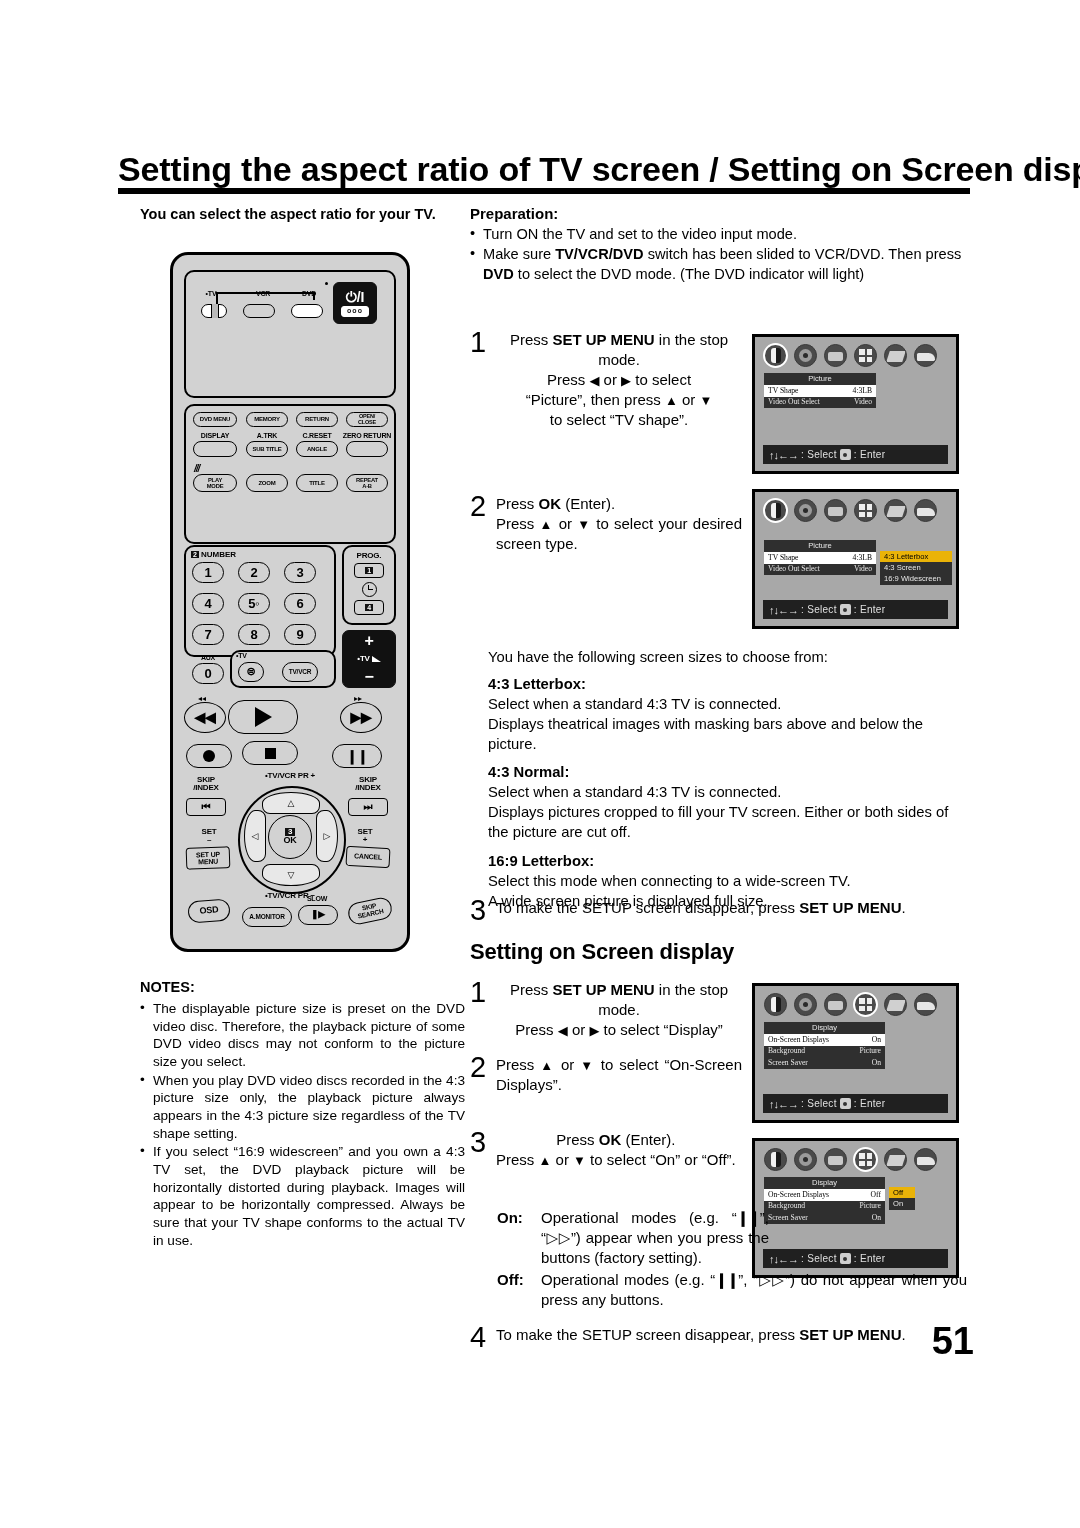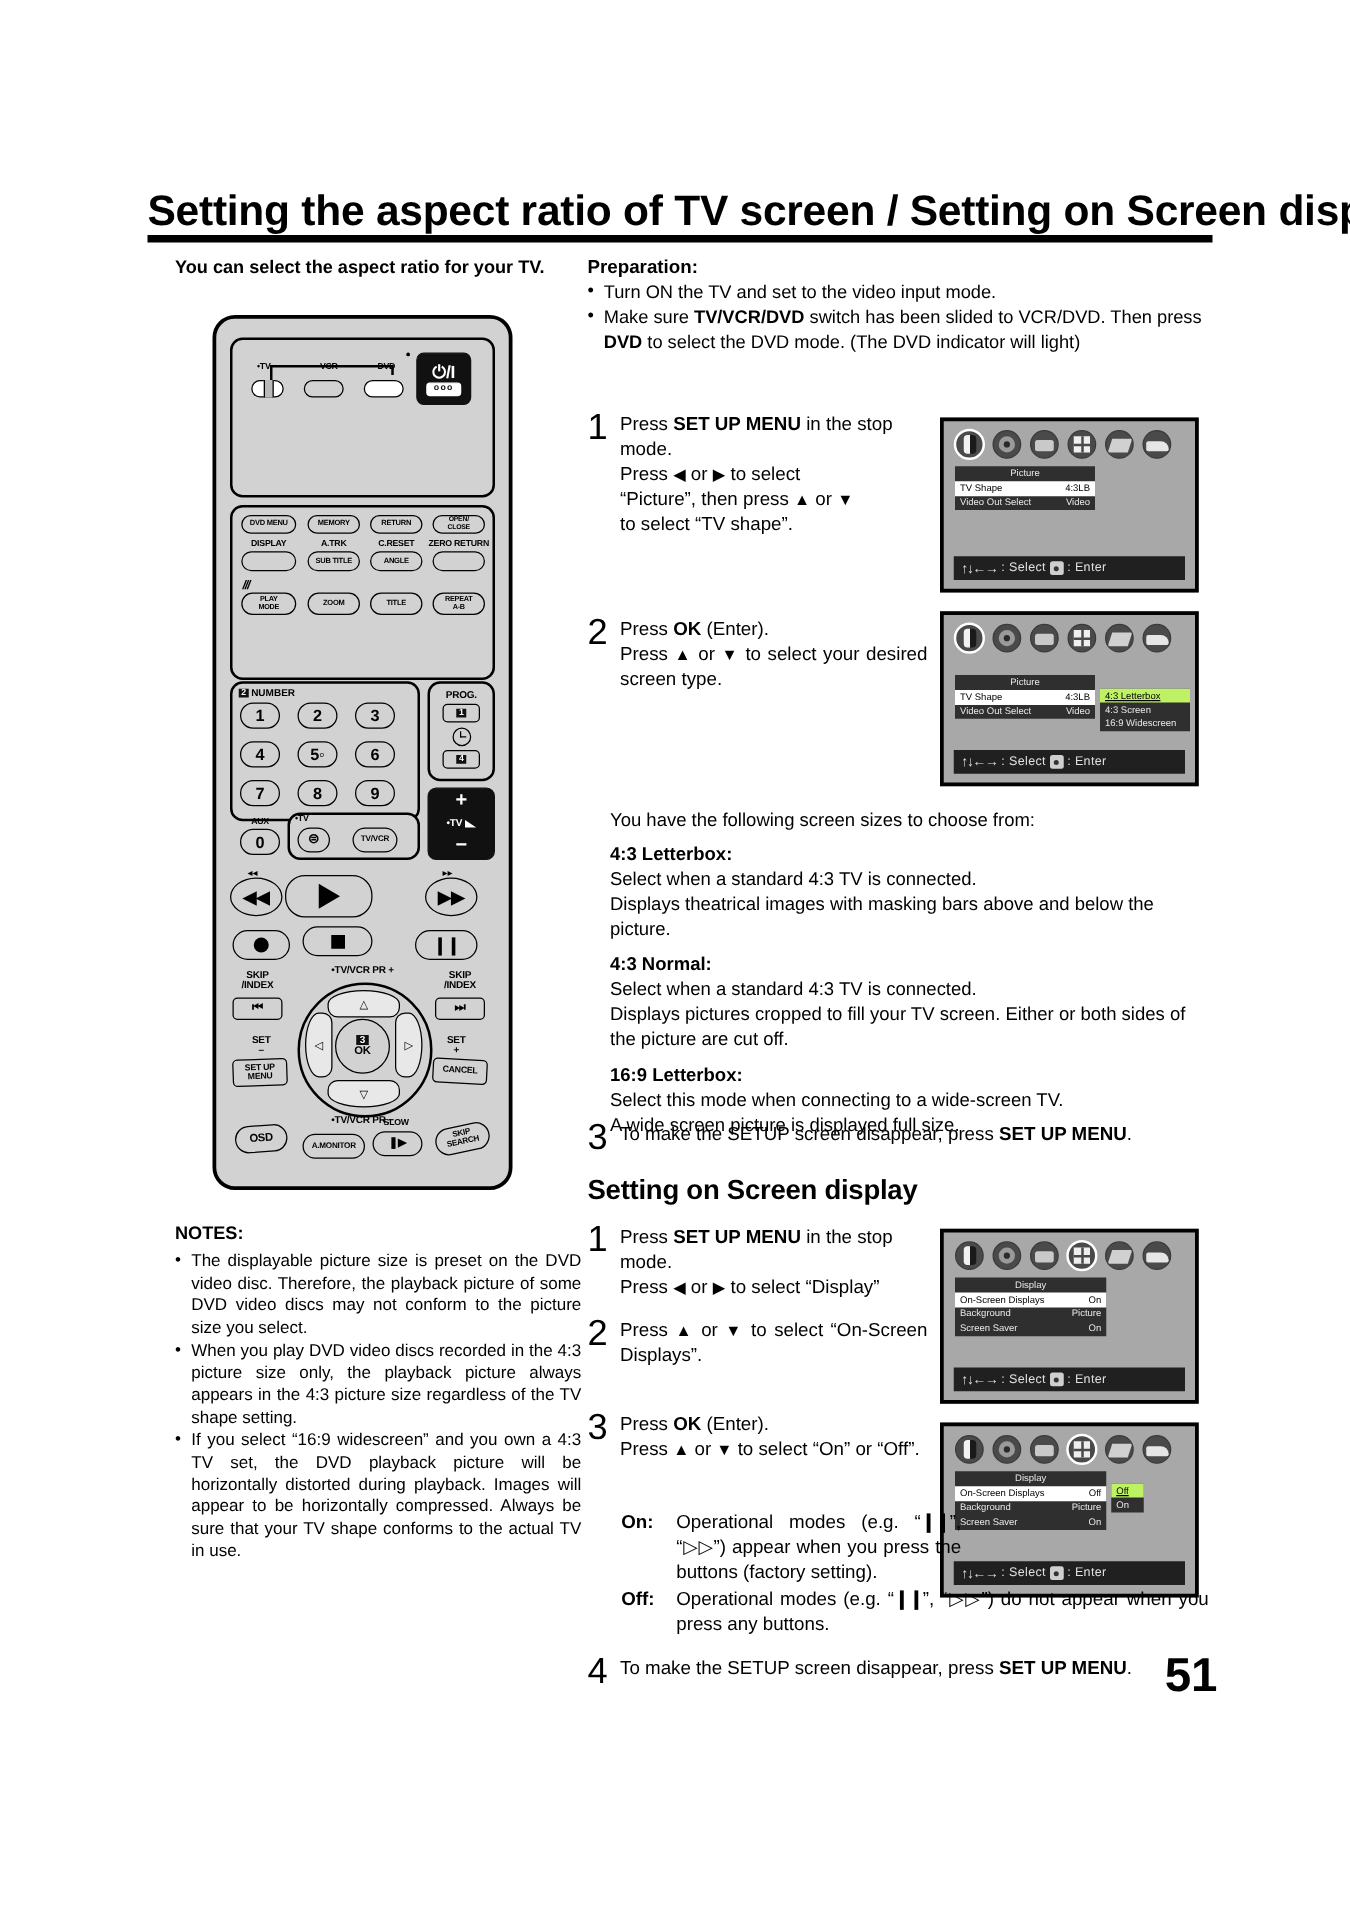--- a/index.html
+++ b/index.html
@@ -37,46 +37,46 @@
   .prep h4{margin:0 0 1px 0;font-size:15px;font-weight:bold;}
   .prep ul{margin:0;padding:0;list-style:none;}
   .prep li{position:relative;padding-left:13px;}
   .prep li:before{content:"\2022";position:absolute;left:0;top:-1px;}
   .prep b{font-weight:bold;}
 
   .h2{position:absolute;font-size:22px;font-weight:bold;letter-spacing:-0.2px;}
 
   .step{position:absolute;display:flex;align-items:flex-start;}
   .stepnum{font-size:29px;font-weight:normal;line-height:0.86;width:26px;flex:0 0 26px;font-family:"Liberation Sans",sans-serif;}
-  .steptxt{font-size:15px;line-height:1.33;}
+  .steptxt{font-size:15px;line-height:1.33;text-align:center;}
   .just{text-align:justify;}
 
   .sizes{position:absolute;left:488px;top:648px;width:482px;font-size:14.8px;line-height:1.345;}
   .sizes .lbl{font-weight:bold;margin-top:9px;}
   .sizes .lbl.first{margin-top:7px;}
 
   .onoff{position:absolute;left:497px;top:1208px;width:470px;font-size:15px;line-height:1.33;}
   .onoff .row{display:flex;align-items:flex-start;}
   .onoff .k{font-weight:bold;width:44px;flex:0 0 44px;}
   .onoff .v{flex:1;text-align:justify;}
   .pg{position:absolute;right:106px;top:1320px;font-size:38px;font-weight:bold;}
 
   
   .tv{position:absolute;border:3px solid #000;background:#a8a8a8;box-sizing:border-box;}
   .tv-icons{position:absolute;left:9px;top:7px;display:flex;gap:7px;}
   .ic{width:23px;height:23px;border-radius:50%;background:#4a4a4a;position:relative;overflow:hidden;border:1px solid #3a3a3a;box-sizing:border-box;}
   .ic.sel{outline:2px solid #fff;outline-offset:-1px;}
   .ic i{position:absolute;display:block;}
   .menu{position:absolute;background:#2f2f2f;color:#e8e8e8;font-size:7.6px;line-height:1.38;}
   .menu .mt{text-align:center;padding:1px 4px 1px;font-size:7.6px;}
-  .menu .mi{padding:0.5px 4px;display:flex;justify-content:space-between;white-space:nowrap;}
+  .menu .mi{padding:0.5px 4px;display:flex;justify-content:space-between;white-space:nowrap;font-family:Liberation Serif, serif;}
   .menu .mi.hl{background:#fff;color:#000;}
   .sub{position:absolute;background:#2f2f2f;color:#e8e8e8;font-size:7.6px;line-height:1.38;}
   .sub .si{padding:0.5px 4px;white-space:nowrap;}
-  .sub .si.hl{background:#bef264;color:#000;text-decoration:underline;}
+  .sub .si.hl{background:#eab308;color:#000;}
   .tvbar{position:absolute;left:8px;right:8px;bottom:7px;height:19px;background:#202020;color:#e0e0e0;font-size:10px;display:flex;align-items:center;padding-left:6px;letter-spacing:0.3px;}
   .tvbar .dpad{display:inline-block;width:11px;height:11px;background:#cfcfcf;color:#222;border-radius:2px;margin:0 3px;position:relative;}
   .tvbar .dpad:after{content:"";position:absolute;left:3.5px;top:3.5px;width:4px;height:4px;border-radius:50%;background:#333;}
   .arrows{font-size:11px;letter-spacing:-1px;margin-right:3px;font-weight:bold;}
 </style>
 </head>
 <body>
 
 <div class="page">
 

